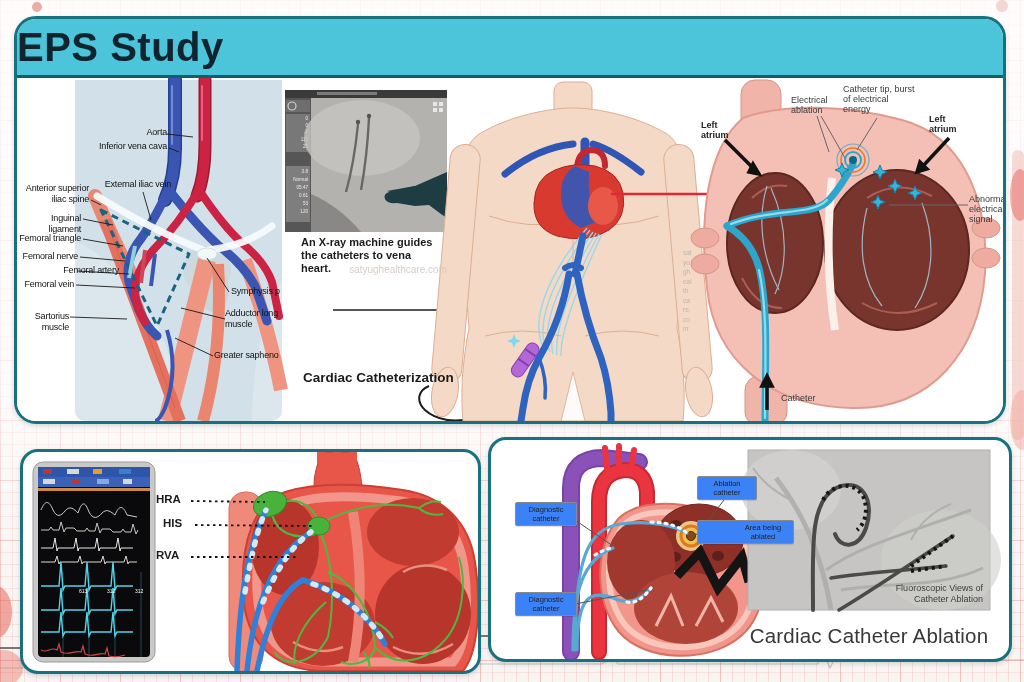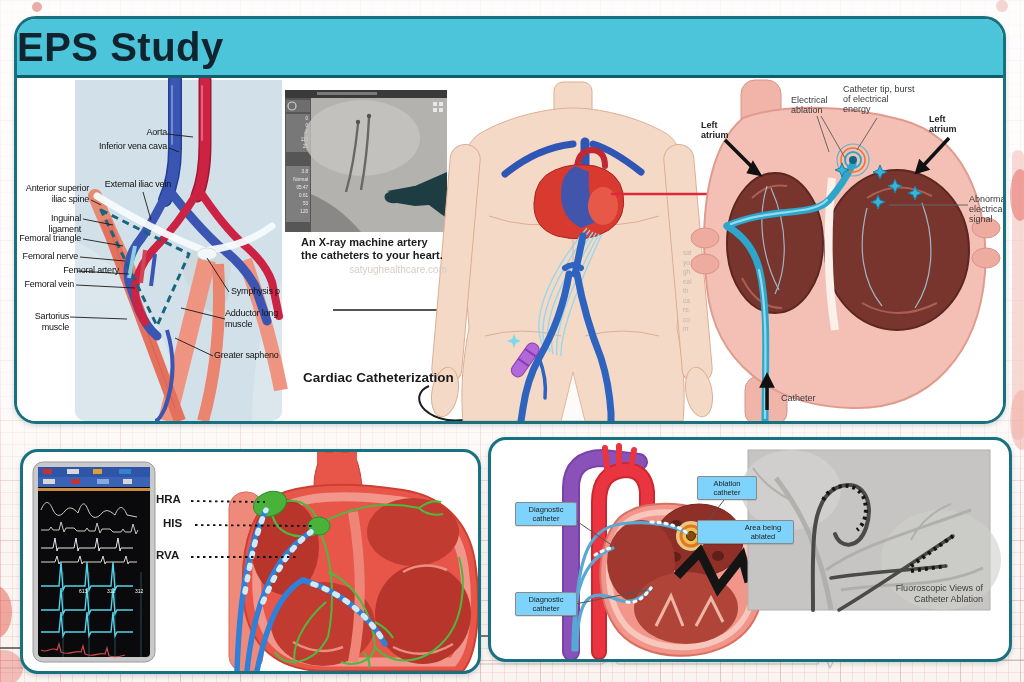--- a/index.html
+++ b/index.html
@@ -27,21 +27,21 @@
   .r{text-align:right;} .c{text-align:left;}
   .big-lbl{position:absolute;font-size:13.5px;line-height:15.5px;font-weight:700;color:#1a1a1a;}
   .cap{position:absolute;font-size:11px;line-height:13px;font-weight:700;color:#1c1c1c;}
   .wm{position:absolute;font-size:10px;color:#d6cdc6;}
   .wm-v{position:absolute;display:flex;flex-direction:column;font-size:6.5px;line-height:9.5px;color:#bcb5ae;}
   .h-lbl{position:absolute;font-size:9px;line-height:10px;color:#3a3a3a;}
   .h-lbl.b{font-weight:700;color:#222;}
   #panel-left{left:20px;top:437px;width:455px;height:219px;border-radius:18px;margin-top:12px;}
   #panel-right{left:488px;top:437px;width:518px;height:219px;border-radius:18px;}
   .pos-lbl{position:absolute;font-size:11.5px;font-weight:700;color:#1b1b1b;}
-  .box-lbl{position:absolute;background:#7dd3fc;border:1px solid #8a8a8a;border-radius:2px;
+  .box-lbl{position:absolute;background:#3b82f6;border:1px solid #8a8a8a;border-radius:2px;
            font-size:7.5px;line-height:9px;text-align:center;padding:2px 2px;color:#222;
            box-shadow:0 1px 1px rgba(0,0,0,.12);}
   #fluoro-cap{position:absolute;font-size:9px;line-height:10.5px;color:#3c3c3c;text-align:right;}
   #cca-title{position:absolute;font-size:20.5px;color:#383838;text-align:center;letter-spacing:.2px;}
 </style>
 </head>
 <body>
 
 <div id="page">
   <div class="grid"></div>
@@ -296,21 +296,21 @@
       <div class="lbl r" style="left:0;top:135px;width:64px;">Inguinal ligament</div>
       <div class="lbl r" style="left:0;top:155px;width:64px;">Femoral triangle</div>
       <div class="lbl r" style="left:4px;top:173px;width:57px;">Femoral nerve</div>
       <div class="lbl r" style="left:0;top:187px;width:58px;padding-left:44px;">Femoral artery</div>
       <div class="lbl r" style="left:6px;top:201px;width:51px;">Femoral vein</div>
       <div class="lbl r" style="left:0;top:233px;width:52px;">Sartorius muscle</div>
       <div class="lbl" style="left:214px;top:208px;width:50px;">Symphysis p</div>
       <div class="lbl c" style="left:208px;top:230px;width:72px;">Adductor long muscle</div>
       <div class="lbl" style="left:197px;top:272px;width:68px;">Greater sapheno</div>
 
-      <div class="cap" style="left:284px;top:158px;width:142px;">An X-ray machine artery the catheters to your heart.</div>
+      <div class="cap" style="left:284px;top:158px;width:142px;">An X-ray machine guides the catheters to vena heart.</div>
       <div class="wm" style="left:300px;top:186px;width:130px;text-align:right;">satyughealthcare.com</div>
       <div class="big-lbl" style="left:286px;top:292px;width:180px;">Cardiac Catheterization</div>
 
       <div class="wm-v" style="left:666px;top:170px;">
         <span>sat</span>
         <span>yu</span>
         <span>gh</span>
         <span>eal</span>
         <span>th</span>
         <span>ca</span>
@@ -501,14 +501,15 @@
           <path d="M420,126 L462,96"></path>
           <path d="M420,131 L455,126"></path>
         </g>
       </g>
     </svg>
     <div class="box-lbl" style="left:206px;top:36px;width:54px;">Ablation catheter</div>
     <div class="box-lbl" style="left:206px;top:80px;width:56px;padding-left:37px;">Area being ablated</div>
     <div class="box-lbl" style="left:24px;top:62px;width:56px;">Diagnostic catheter</div>
     <div class="box-lbl" style="left:24px;top:152px;width:56px;">Diagnostic catheter</div>
     <div id="fluoro-cap" style="left:372px;top:143px;width:120px;">Fluoroscopic Views of Catheter Ablation</div>
+    <div id="cca-title" style="left:252px;top:184px;width:252px;">Cardiac Catheter Ablation</div>
   </div>
 </div>
 
 </body></html>

